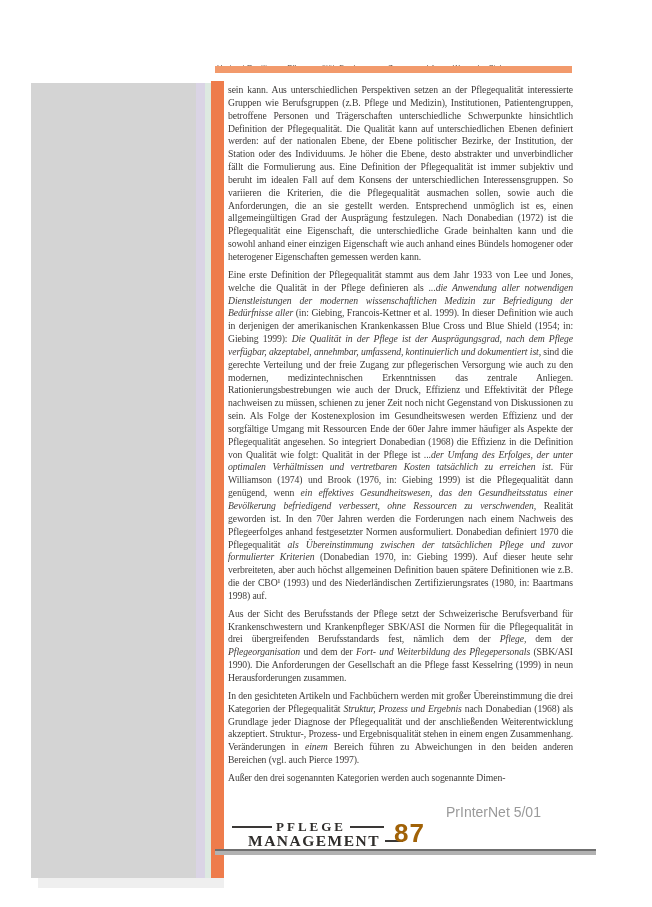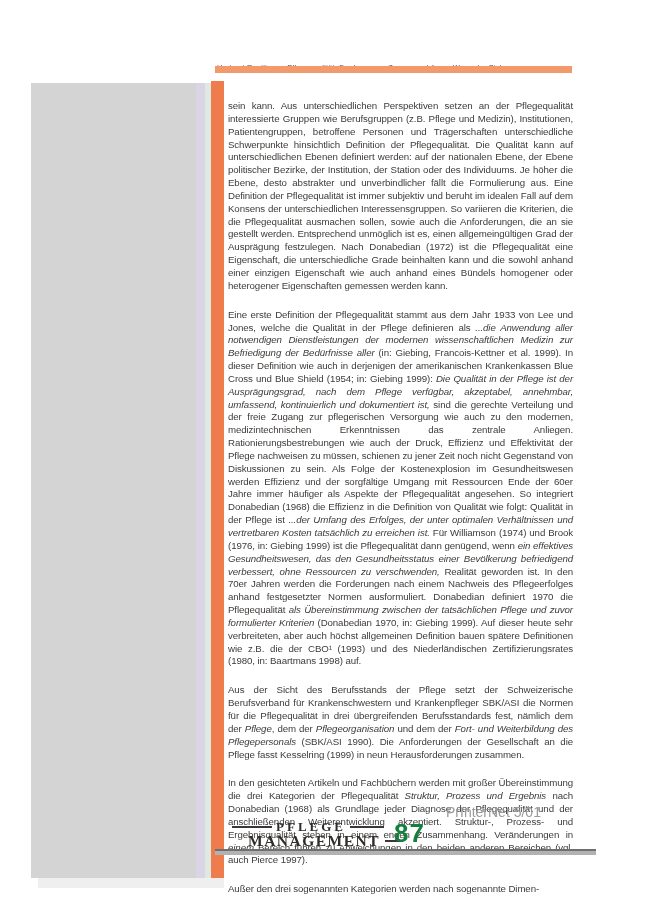--- a/index.html
+++ b/index.html
@@ -31,21 +31,21 @@
   .panel-shadow { left: 38px;  top: 878px; width: 186px; height: 10px; background: #efefef; }
 
   
   .body-col {
     left: 228px; top: 84px; width: 345px;
     font-size: 9.7px; line-height: 12.85px;
     letter-spacing: -0.1px;
     color: #3e3b39;
     text-align: justify;
   }
-  .body-col p { margin: 16px 0 5px 0; }
+  .body-col p { margin: 0 0 5px 0; font-family: Liberation Serif, serif; }
   .body-col .it { font-style: italic; }
 
   
   .footer-logo {
     left: 232px; top: 819px; width: 200px;
     color: #2f2d2b; text-align: center;
   }
   .logo-row1 { display: flex; align-items: center; }
   .logo-row2 { display: flex; align-items: center; margin-top: -3px; }
   .logo-rule { height: 2px; background: #3a3836; flex: 0 0 auto; }
@@ -57,21 +57,21 @@
     font-weight: bold; font-size: 13px; letter-spacing: 3px;
   }
   .logo-management {
     font-family: "Liberation Serif", serif;
     font-weight: bold; font-size: 15.5px; letter-spacing: 1.5px;
     margin-left: 16px;
   }
   .page-number {
     left: 394px; top: 818px;
     font-size: 26px; font-weight: bold;
-    color: #15803d; letter-spacing: 1px;
+    color: #a16207; letter-spacing: 1px;
   }
   .issue-label {
     left: 446px; top: 804px; width: 150px;
     font-size: 14px; color: #9a9a9a; text-align: left;
   }
   .footer-rule {
     left: 215px; top: 849px; width: 381px; height: 6px;
     background: #b2b2b2; border-top: 2px solid #6f6f6f;
     box-sizing: border-box;
   }
@@ -86,21 +86,21 @@
 <div class="abs strip-lav"></div>
 <div class="abs strip-mint"></div>
 <div class="abs accent-bar"></div>
 <div class="abs panel-shadow"></div>
 
 <div class="abs body-col">
     <p><span>sein kann. Aus unterschiedlichen Perspektiven setzen an der Pflegequalität interessierte Gruppen wie Berufsgruppen (z.B. Pflege und Medizin), Institutionen, Patientengruppen, betroffene Personen und Trägerschaften unterschiedliche Schwerpunkte hinsichtlich Definition der Pflegequalität. Die Qualität kann auf unterschiedlichen Ebenen definiert werden: auf der nationalen Ebene, der Ebene politischer Bezirke, der Institution, der Station oder des Individuums. Je höher die Ebene, desto abstrakter und unverbindlicher fällt die Formulierung aus. Eine Definition der Pflegequalität ist immer subjektiv und beruht im idealen Fall auf dem Konsens der unterschiedlichen Interessensgruppen. So variieren die Kriterien, die die Pflegequalität ausmachen sollen, sowie auch die Anforderungen, die an sie gestellt werden. Entsprechend unmöglich ist es, einen allgemeingültigen Grad der Ausprägung festzulegen. Nach Donabedian (1972) ist die Pflegequalität eine Eigenschaft, die unterschiedliche Grade beinhalten kann und die sowohl anhand einer einzigen Eigenschaft wie auch anhand eines Bündels homogener oder heterogener Eigenschaften gemessen werden kann.</span></p>
     <p><span>Eine erste Definition der Pflegequalität stammt aus dem Jahr 1933 von Lee und Jones, welche die Qualität in der Pflege definieren als </span><span class="it">...die Anwendung aller notwendigen Dienstleistungen der modernen wissenschaftlichen Medizin zur Befriedigung der Bedürfnisse aller</span><span> (in: Giebing, Francois-Kettner et al. 1999). In dieser Definition wie auch in derjenigen der amerikanischen Krankenkassen Blue Cross und Blue Shield (1954; in: Giebing 1999): </span><span class="it">Die Qualität in der Pflege ist der Ausprägungsgrad, nach dem Pflege verfügbar, akzeptabel, annehmbar, umfassend, kontinuierlich und dokumentiert ist,</span><span> sind die gerechte Verteilung und der freie Zugang zur pflegerischen Versorgung wie auch zu den modernen, medizintechnischen Erkenntnissen das zentrale Anliegen. Rationierungsbestrebungen wie auch der Druck, Effizienz und Effektivität der Pflege nachweisen zu müssen, schienen zu jener Zeit noch nicht Gegenstand von Diskussionen zu sein. Als Folge der Kostenexplosion im Gesundheitswesen werden Effizienz und der sorgfältige Umgang mit Ressourcen Ende der 60er Jahre immer häufiger als Aspekte der Pflegequalität angesehen. So integriert Donabedian (1968) die Effizienz in die Definition von Qualität wie folgt: Qualität in der Pflege ist </span><span class="it">...der Umfang des Erfolges, der unter optimalen Verhältnissen und vertretbaren Kosten tatsächlich zu erreichen ist.</span><span> Für Williamson (1974) und Brook (1976, in: Giebing 1999) ist die Pflegequalität dann genügend, wenn </span><span class="it">ein effektives Gesundheitswesen, das den Gesundheitsstatus einer Bevölkerung befriedigend verbessert, ohne Ressourcen zu verschwenden,</span><span> Realität geworden ist. In den 70er Jahren werden die Forderungen nach einem Nachweis des Pflegeerfolges anhand festgesetzter Normen ausformuliert. Donabedian definiert 1970 die Pflegequalität </span><span class="it">als Übereinstimmung zwischen der tatsächlichen Pflege und zuvor formulierter Kriterien</span><span> (Donabedian 1970, in: Giebing 1999). Auf dieser heute sehr verbreiteten, aber auch höchst allgemeinen Definition bauen spätere Definitionen wie z.B. die der CBO¹ (1993) und des Niederländischen Zertifizierungsrates (1980, in: Baartmans 1998) auf.</span></p>
     <p><span>Aus der Sicht des Berufsstands der Pflege setzt der Schweizerische Berufsverband für Krankenschwestern und Krankenpfleger SBK/ASI die Normen für die Pflegequalität in drei übergreifenden Berufsstandards fest, nämlich dem der </span><span class="it">Pflege</span><span>, dem der </span><span class="it">Pflegeorganisation</span><span> und dem der </span><span class="it">Fort- und Weiterbildung des Pflegepersonals</span><span> (SBK/ASI 1990). Die Anforderungen der Gesellschaft an die Pflege fasst Kesselring (1999) in neun Herausforderungen zusammen.</span></p>
     <p><span>In den gesichteten Artikeln und Fachbüchern werden mit großer Übereinstimmung die drei Kategorien der Pflegequalität </span><span class="it">Struktur, Prozess und Ergebnis</span><span> nach Donabedian (1968) als Grundlage jeder Diagnose der Pflegequalität und der anschließenden Weiterentwicklung akzeptiert. Struktur-, Prozess- und Ergebnisqualität stehen in einem engen Zusammenhang. Veränderungen in </span><span class="it">einem</span><span> Bereich führen zu Abweichungen in den beiden anderen Bereichen (vgl. auch Pierce 1997).</span></p>
-    <p><span>Außer den drei sogenannten Kategorien werden nach sogenannte Dimen-</span></p>
+    <p><span>Außer den drei sogenannten Kategorien werden auch sogenannte Dimen-</span></p>
   </div>
 
 <div class="abs footer-logo">
   <div class="logo-row1">
     <span class="logo-rule lr-a"></span>
     <span class="logo-pflege">PFLEGE</span>
     <span class="logo-rule lr-b"></span>
   </div>
   <div class="logo-row2">
     <span class="logo-management">MANAGEMENT</span>

